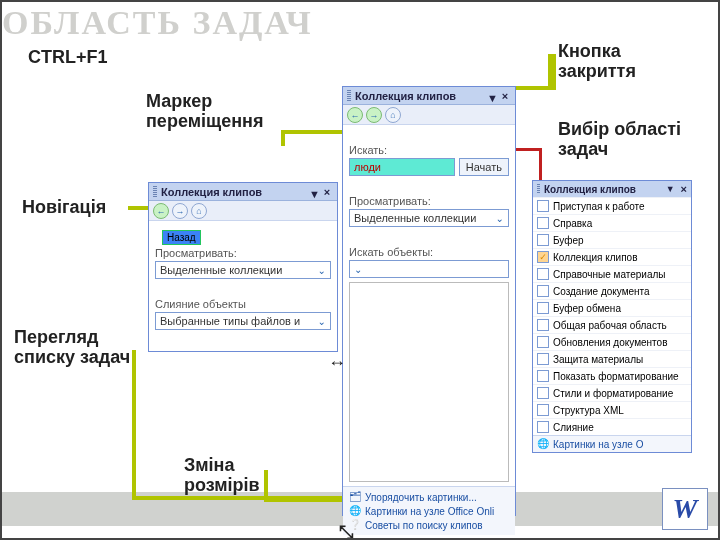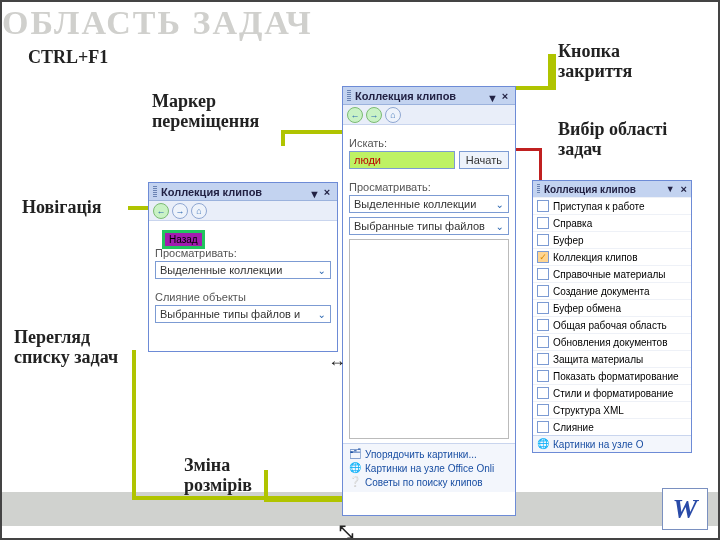--- a/index.html
+++ b/index.html
@@ -1,60 +1,60 @@
 <!DOCTYPE html>
 <html><head>
 <meta charset="utf-8">
 <style>
   *{box-sizing:border-box;margin:0;padding:0;font-family:Arial,Helvetica,sans-serif}
   body{width:720px;height:540px;position:relative;overflow:hidden;background:#fff;border:2px solid #444}
   .footer-band{position:absolute;left:0;right:0;bottom:12px;height:34px;background:#d0d2cf}
   .title{position:absolute;top:2px;left:0;right:0;text-align:left;font-size:34px;font-weight:700;color:#d0d0cd;letter-spacing:2px;font-family:Georgia,serif}
-  .anno{position:absolute;font-family:Liberation Serif, serif;font-weight:700;color:#222;line-height:1.1;font-size:18px}
+  .anno{position:absolute;font-family:Liberation Sans, sans-serif;font-weight:700;color:#222;line-height:1.1;font-size:18px}
   .arrow-line{position:absolute;background:#b0c400}
   .arrow-line.red{background:#c02020}
   .dot4{position:absolute;width:4px;height:4px;background:#b0c400}
   .pane{position:absolute;background:#fff;border:1px solid #6d8bd6;font-size:11px;color:#333}
   .pane .tb{background:#c3d3f0;height:18px;display:flex;align-items:center;padding:0 4px;gap:4px;border-bottom:1px solid #9bb2dd}
   .pane .tb .grip{width:4px;height:12px;background:repeating-linear-gradient(#6a83b3,#6a83b3 1px,transparent 1px,transparent 2px)}
   .pane .tb .tt{font-weight:700;color:#224;font-size:11px;flex:1}
   .pane .tb .dd{width:8px;height:8px;color:#224}
   .pane .tb .x{width:12px;height:12px;color:#224;font-weight:700;text-align:center}
   .pane .nav{background:#e9eef9;height:20px;display:flex;align-items:center;gap:3px;padding:0 4px;border-bottom:1px solid #c9d5ee}
   .navbtn{width:16px;height:16px;border-radius:50%;display:flex;align-items:center;justify-content:center;background:#eef3fb;border:1px solid #8fa7d2;color:#2a66b0;font-size:9px}
   .navbtn.g{background:#c9f2c5;border-color:#7cbb74}
-  .lbl{display:block;color:#555;margin:12px 6px 2px}
+  .lbl{display:block;color:#555;margin:19px 6px 2px}
   .sel{margin:0 6px 4px;height:18px;border:1px solid #7c9bd3;background:#fff;display:flex;align-items:center;padding:0 4px;justify-content:space-between;color:#333}
   .sel .chev{color:#2a66b0;font-size:10px}
-  .inpt{margin:0 6px 4px;height:18px;border:1px solid #7c9bd3;background:#bef264;padding:0 4px;display:flex;align-items:center}
+  .inpt{margin:0 6px 4px;height:18px;border:1px solid #7c9bd3;background:#5eead4;padding:0 4px;display:flex;align-items:center}
   .btn{height:18px;border:1px solid #7c9bd3;background:#eef3fb;padding:0 6px;display:inline-flex;align-items:center}
   .linklist{padding:3px 6px;border-top:1px solid #c9d5ee;background:#f3f6fc}
   .linklist .lnk{display:flex;align-items:center;gap:4px;color:#1a4fa3;font-size:10px;padding:1px 0}
   .ico{width:12px;height:12px;display:inline-block}
   .big-white{position:absolute;background:#fff;border:1px solid #bbb}
   .menu{position:absolute;background:#fff;border:1px solid #6d8bd6;font-size:10px;width:160px}
   .menu .mtb{background:#c3d3f0;height:16px;display:flex;align-items:center;padding:0 4px;gap:4px}
   .menu .mtb .tt{font-weight:700;color:#224;font-size:10px;flex:1}
   .menu .row{display:flex;align-items:center;height:17px;padding:0 4px;gap:4px;border-top:1px solid #eef1f7}
   .menu .row .cb{width:12px;height:12px;border:1px solid #7c9bd3;display:flex;align-items:center;justify-content:center;color:#d88a00;font-size:9px;background:#fff}
   .menu .row.hi .cb{background:#ffd591}
-  .tip{position:absolute;background:#a21caf;border:3px solid #22c55e;padding:1px 4px;font-size:10px}
+  .tip{position:absolute;background:#3b82f6;border:1px solid #22c55e;padding:1px 4px;font-size:10px}
   .resize-arrow{position:absolute;color:#222;font-size:18px;font-weight:700}
   .w-logo{position:absolute;right:10px;bottom:8px;width:46px;height:42px;background:#fff;border:1px solid #7a90c0;display:flex;align-items:center;justify-content:center}
   .w-logo::after{content:"W";font-family:"Times New Roman",serif;font-style:italic;font-weight:700;font-size:28px;color:#2a4ba8}
 </style>
 </head>
 <body>
 
 <div class="footer-band"></div>
 
 <div class="title">ОБЛАСТЬ ЗАДАЧ</div>
 
 <div class="anno" style="top:46px;left:26px">CTRL+F1</div>
-<div class="anno" style="top:90px;left:150px;white-space:pre">Маркер
+<div class="anno" style="top:90px;left:144px;white-space:pre">Маркер
 переміщення</div>
 <div class="anno" style="top:196px;left:20px">Новігація</div>
 <div class="anno" style="top:326px;left:12px;white-space:pre">Перегляд
 списку задач</div>
 <div class="anno" style="top:454px;left:182px;white-space:pre">Зміна
 розмірів</div>
 <div class="anno" style="top:40px;left:556px;white-space:pre">Кнопка
 закриття</div>
 <div class="anno" style="top:118px;left:556px;white-space:pre">Вибір області
 задач</div>
@@ -124,22 +124,22 @@
       </div>
     <div class="btn">
         <span>Начать</span>
       </div>
   </div>
   <span class="lbl">Просматривать:</span>
   <div class="sel">
     <span>Выделенные коллекции</span>
     <span class="chev">⌄</span>
   </div>
-  <div class="sel">
-    <span>Выбранные типы файлов</span>
+  <span class="lbl">Искать объекты:</span>
+  <div class="sel">
     <span class="chev">⌄</span>
   </div>
   <div class="big-white" style="position:relative;margin:4px 6px;height:200px"></div>
   <div class="linklist">
     <div class="lnk">
         <span class="ico">🗂</span>
         <span>Упорядочить картинки...</span>
       </div>
     <div class="lnk">
         <span class="ico">🌐</span>

